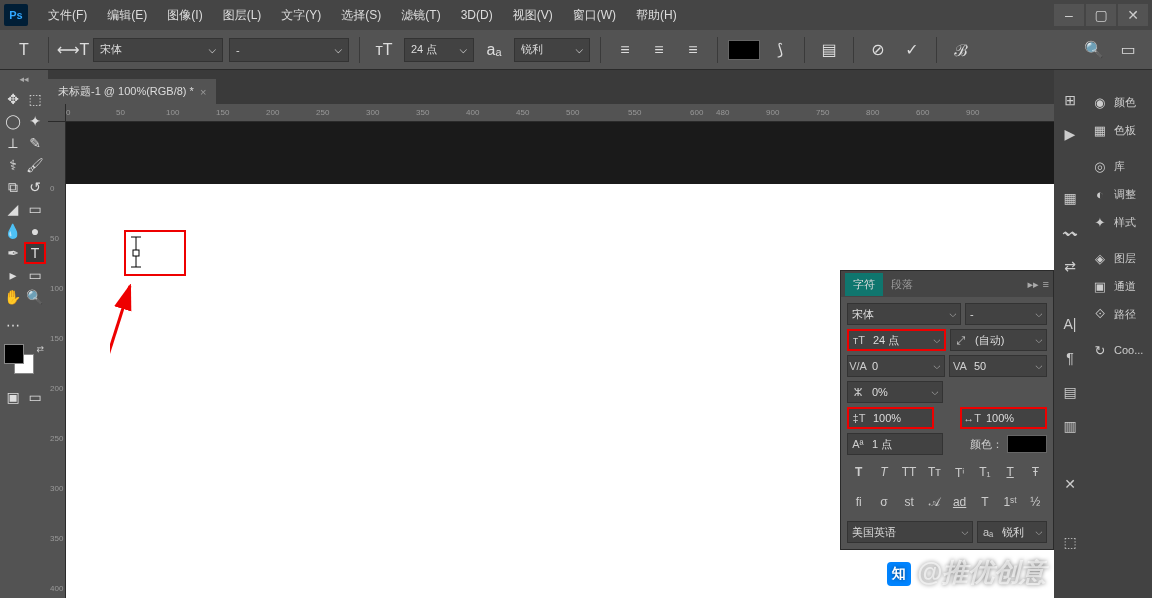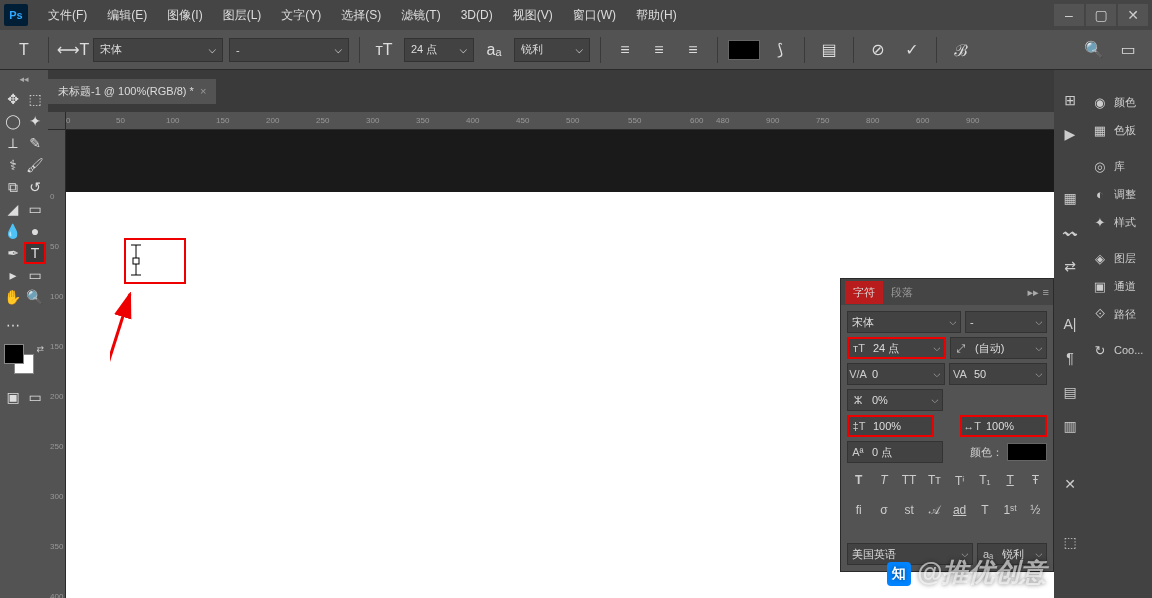--- a/index.html
+++ b/index.html
@@ -20,39 +20,39 @@
 .toolbar { width: 48px; background: #535353; padding: 4px 2px; }
 .toolbar-expand { height: 14px; text-align: center; color: #aaa; font-size: 9px; }
 .toolrow { display: flex; }
 .tool { width: 22px; height: 22px; display: flex; align-items: center; justify-content: center; color: #ddd; font-size: 14px; cursor: pointer; position: relative; }
 .tool.sel { border: 2px solid #e00; background: #3a3a3a; }
 .toolswatch { margin-top: 8px; position: relative; height: 36px; padding-left: 4px; }
 .swfg { width: 20px; height: 20px; background: #000; border: 1px solid #888; position: absolute; top: 0; left: 2px; z-index: 2; }
 .swbg { width: 20px; height: 20px; background: #fff; border: 1px solid #888; position: absolute; top: 10px; left: 12px; }
 .minisw { position: absolute; top: 0; right: 2px; font-size: 9px; color: #ccc; }
 .workspace { flex: 1; display: flex; flex-direction: column; background: #252525; }
-.tabbar { height: 42px; background: #3a3a3a; display: flex; align-items: center; }
+.tabbar { height: 34px; background: #3a3a3a; display: flex; align-items: flex-end; }
 .doctab { background: #535353; padding: 5px 10px; font-size: 11px; color: #ddd; display: flex; align-items: center; gap: 6px; }
 .doctab .close { cursor: pointer; color: #999; }
 .rulers-h { height: 18px; background: #535353; border-bottom: 1px solid #2a2a2a; display: flex; position: relative; overflow: hidden; }
 .ruler-corner { width: 18px; height: 18px; background: #535353; border-right: 1px solid #2a2a2a; }
 .ruler-ticks { flex: 1; position: relative; color: #999; font-size: 8px; }
 .rtick { position: absolute; top: 4px; }
 .canvas-area { flex: 1; display: flex; overflow: hidden; }
 .rulers-v { width: 18px; background: #535353; border-right: 1px solid #2a2a2a; position: relative; color: #999; font-size: 8px; }
 .vtick { position: absolute; left: 2px; }
 .canvas { flex: 1; background: #252525; position: relative; }
 .doc-dark { position: absolute; left: 0; right: 0; top: 0; height: 62px; background: #1a1a1a; }
 .doc-white { position: absolute; left: 0; right: 0; top: 62px; bottom: 0; background: #fff; }
 .textbox { position: absolute; left: 58px; top: 108px; width: 62px; height: 46px; border: 2px solid #e00; background: #fff; }
 .arrow-svg { position: absolute; left: 44px; top: 162px; }
 .charpanel { position: absolute; right: 0; top: 148px; width: 214px; background: #535353; border: 1px solid #2a2a2a; font-size: 11px; }
 .cp-tabs { display: flex; align-items: center; height: 26px; background: #454545; padding: 0 4px; }
 .cp-tab { padding: 4px 8px; color: #999; cursor: pointer; }
-.cp-tab.act { background: #b91c1c; color: #ddd; font-family: Liberation Serif, serif; }
+.cp-tab.act { background: #0f766e; color: #ddd; font-family: Liberation Serif, serif; }
 .cp-menu { margin-left: auto; display: flex; gap: 4px; color: #aaa; }
 .cp-body { padding: 6px; display: flex; flex-direction: column; gap: 4px; }
 .cp-row { display: flex; gap: 4px; align-items: center; }
 .cp-field { display: flex; align-items: center; background: #424242; border: 1px solid #333; height: 22px; flex: 1; }
 .cp-field.redbox { border: 2px solid #e00; }
 .cp-ficon { width: 20px; text-align: center; color: #ccc; font-size: 11px; }
 .cp-fval { flex: 1; padding: 0 4px; color: #ddd; }
 .cp-farrow { width: 14px; text-align: center; font-size: 9px; color: #aaa; }
 .cp-styles { display: flex; gap: 2px; padding: 4px 0; justify-content: space-around; }
 .cp-stylebtn { width: 18px; height: 18px; display: flex; align-items: center; justify-content: center; color: #ccc; font-size: 12px; cursor: pointer; }
@@ -308,21 +308,21 @@
                   </div>
                 <div style="width:18px"></div>
                 <div class="cp-field redbox">
                     <span class="cp-ficon">↔T</span>
                     <span class="cp-fval">100%</span>
                   </div>
               </div>
               <div class="cp-row">
                 <div class="cp-field" style="max-width:96px">
                     <span class="cp-ficon">Aª</span>
-                    <span class="cp-fval">0 点</span>
+                    <span class="cp-fval">1 点</span>
                   </div>
                 <span style="margin-left:auto">颜色：</span>
                 <div style="width:40px;height:18px;background:#000;border:1px solid #666"></div>
               </div>
               <div class="cp-styles">
                 <div class="cp-stylebtn">
                     <b>T</b>
                   </div>
                 <div class="cp-stylebtn">
                     <i>T</i>
@@ -341,21 +341,21 @@
                 <div class="cp-stylebtn">σ</div>
                 <div class="cp-stylebtn">st</div>
                 <div class="cp-stylebtn">𝒜</div>
                 <div class="cp-stylebtn">
                     <u>ad</u>
                   </div>
                 <div class="cp-stylebtn">T</div>
                 <div class="cp-stylebtn">1ˢᵗ</div>
                 <div class="cp-stylebtn">½</div>
               </div>
-              <div class="cp-row" style="margin-top:16px">
+              <div class="cp-row" style="margin-top:2px">
                 <div class="cp-field">
                     <span class="cp-fval">美国英语</span>
                     <span class="cp-farrow">⌵</span>
                   </div>
                 <div class="cp-field" style="max-width:70px">
                     <span class="cp-ficon">aₐ</span>
                     <span class="cp-fval">锐利</span>
                     <span class="cp-farrow">⌵</span>
                   </div>
               </div>

